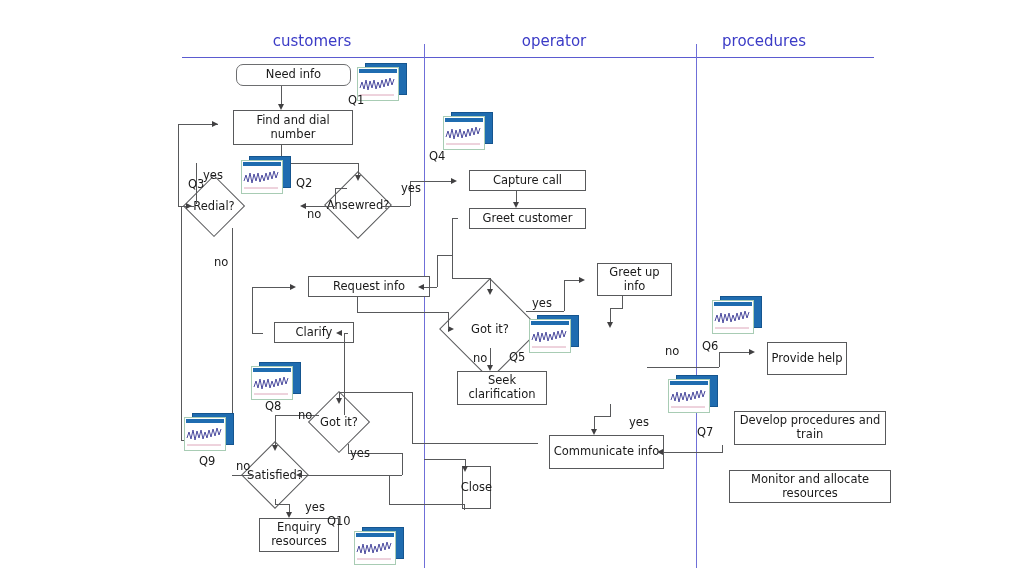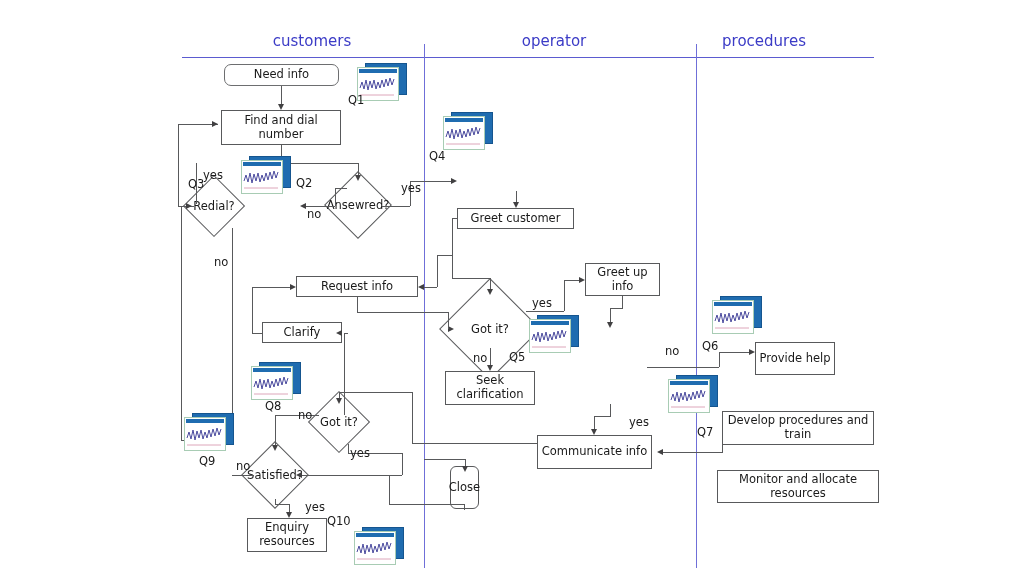--- a/index.html
+++ b/index.html
@@ -19,20 +19,21 @@
   .lane-hline{position:absolute;background:#5b5bd0;height:1px;}
   .lane-vline{position:absolute;background:#6f6fd8;width:1px;}
 
   
   .node{
     position:absolute;box-sizing:border-box;
     border:1px solid #58595b;background:#fff;
     display:flex;align-items:center;justify-content:center;
     text-align:center;color:#1a1a1a;font-size:11.5px;line-height:1.18;
     padding:1px 3px;
+    margin-left:12px;
   }
   .node.round{border-radius:7px;border-color:#6d6e70;}
 
   
   .diamond{position:absolute;}
   .diamond .shape{
     position:absolute;left:0;top:0;width:100%;height:100%;
     border:1px solid #58595b;background:#fff;
     transform:rotate(45deg);box-sizing:border-box;
   }
@@ -102,22 +103,23 @@
     <div class="dlabel">Got it?</div>
   </div>
 
   <div class="diamond" style="left:251px;top:451px;width:48px;height:48px;">
     <div class="shape"></div>
     <div class="dlabel">Satisfied?</div>
   </div>
 
   <div class="node" style="left:247px;top:518px;width:80px;height:34px;">Enquiry resources</div>
 
-  <div class="node" style="left:450px;top:466px;width:29px;height:43px;border-radius:6px;">Close</div>
-
+  <div class="node" style="left:450px;top:466px;width:29px;height:43px;">Close</div>
+
+  <div class="node" style="left:457px;top:170px;width:117px;height:21px;">Capture call</div>
 
   <div class="node" style="left:457px;top:208px;width:117px;height:21px;">Greet customer</div>
 
   <div class="node" style="left:296px;top:276px;width:122px;height:21px;">Request info</div>
 
   <div class="diamond" style="left:454px;top:293px;width:72px;height:72px;">
     <div class="shape"></div>
     <div class="dlabel">Got it?</div>
   </div>
 

